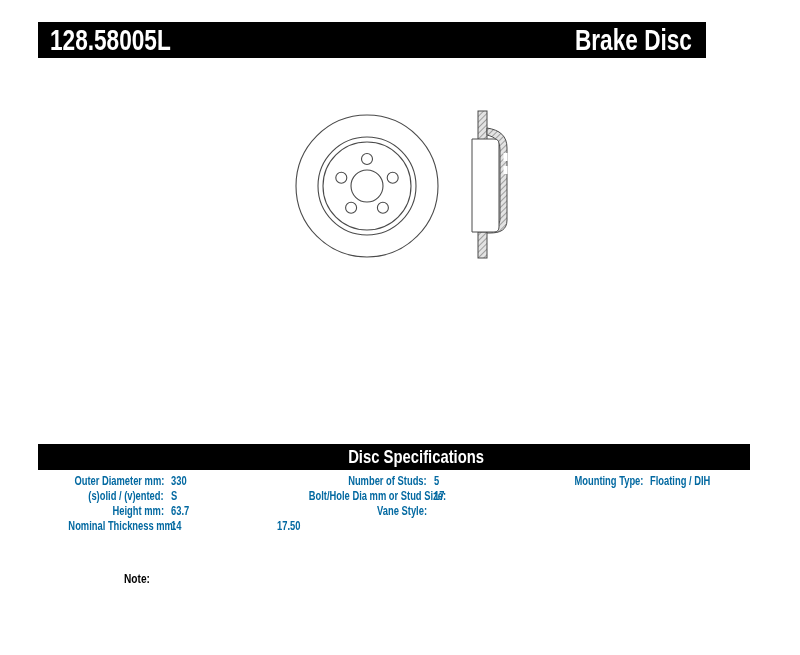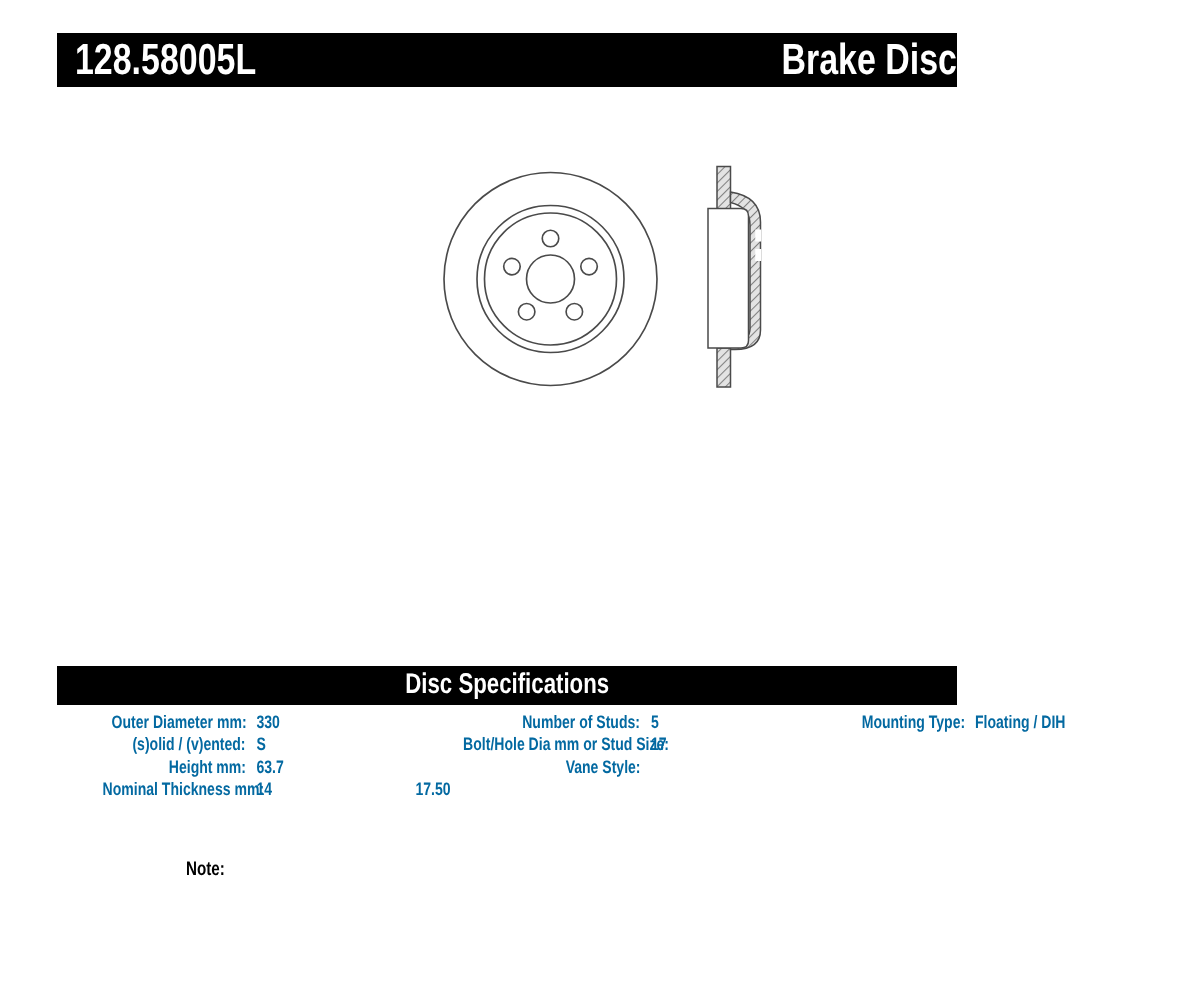--- a/index.html
+++ b/index.html
@@ -10,34 +10,34 @@
     font-family:"Liberation Sans","DejaVu Sans",sans-serif;
     overflow:hidden;
   }
   
   .cond{display:inline-block;transform:scaleX(0.78);white-space:nowrap;}
   .cond-l{transform-origin:0 50%;}
   .cond-r{transform-origin:100% 50%;}
   .cond-c{transform-origin:50% 50%;}
 
   .bar{
-    position:absolute;left:38px;width:600px;
+    position:absolute;left:38px;width:668px;
     background:#000000;color:#ffffff;
     font-weight:bold;
   }
   .bar-header{
     top:22px;height:36px;line-height:36px;
     font-size:29px;
     display:flex;justify-content:space-between;
   }
   .bar-header .part{padding-left:12px;}
-  .bar-header .prod{}
+  .bar-header .prod{padding-right:14px;}
   .bar-spec{
     top:444px;height:26px;line-height:26px;
-    font-size:19px;text-align:center;
+    font-size:19px;text-align:center;padding-left:44px;
   }
 
   .drawing-layer{position:absolute;left:0;top:0;width:800px;height:655px;}
 
   .spec-col{position:absolute;top:474px;}
   .spec-col-1{left:38px;}
   .spec-col-2{left:270px;}
   .spec-col-3{left:520px;}
   .spec-row{display:flex;height:15px;line-height:15px;font-size:12px;font-weight:bold;color:#0369a1;}
   .spec-label{display:block;text-align:right;}

